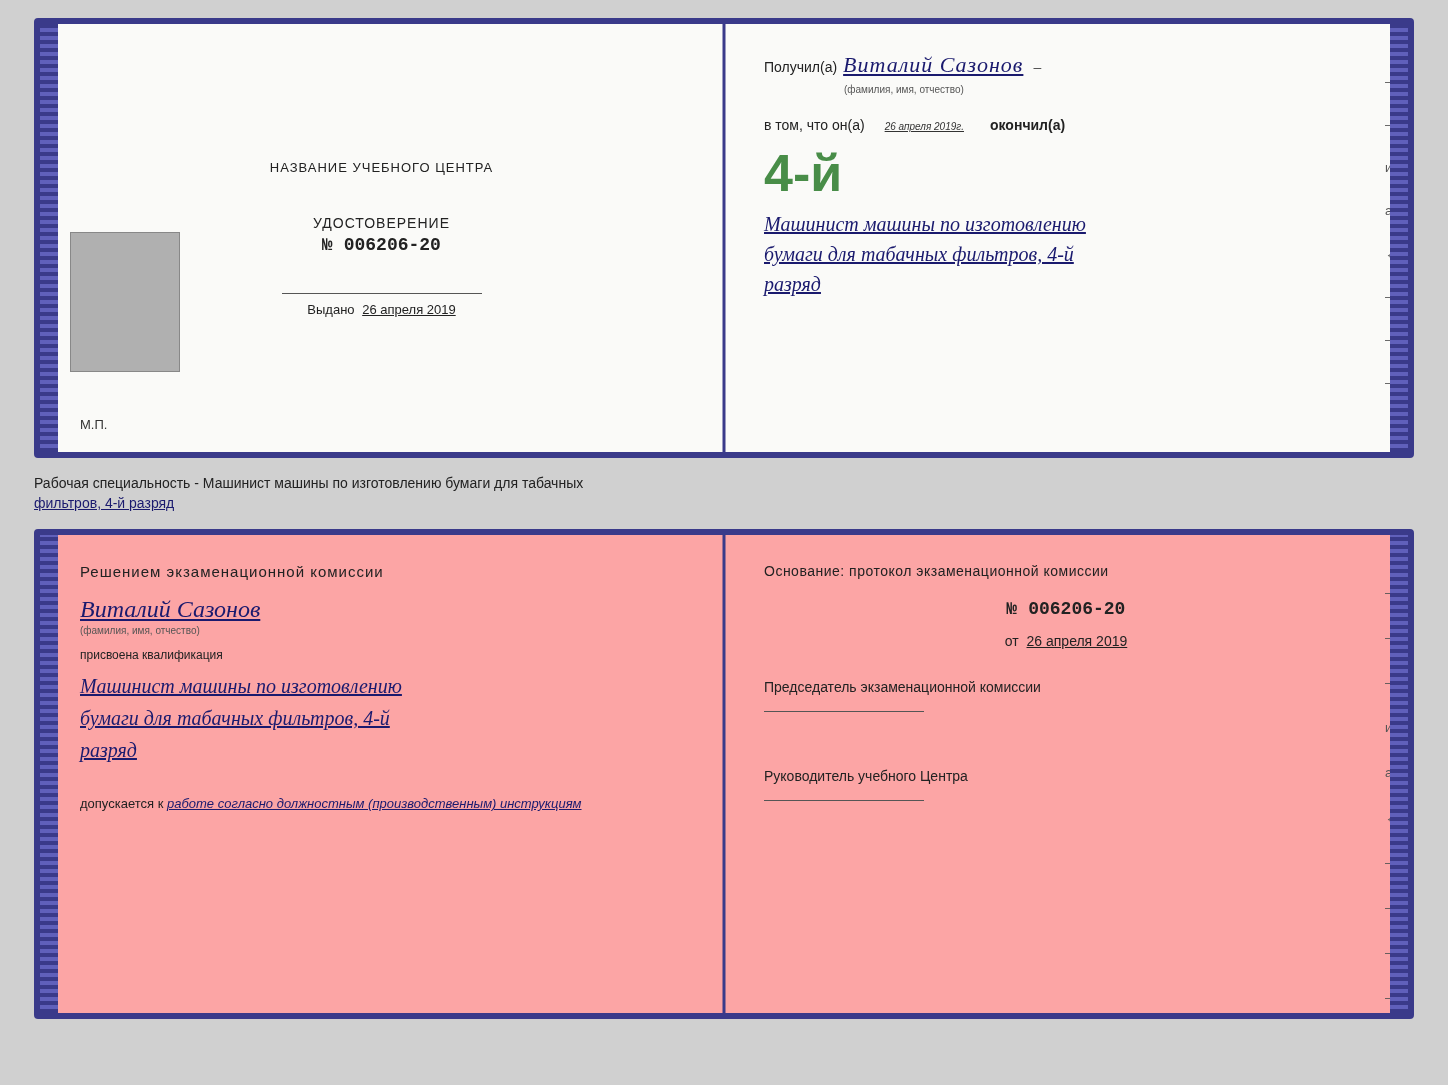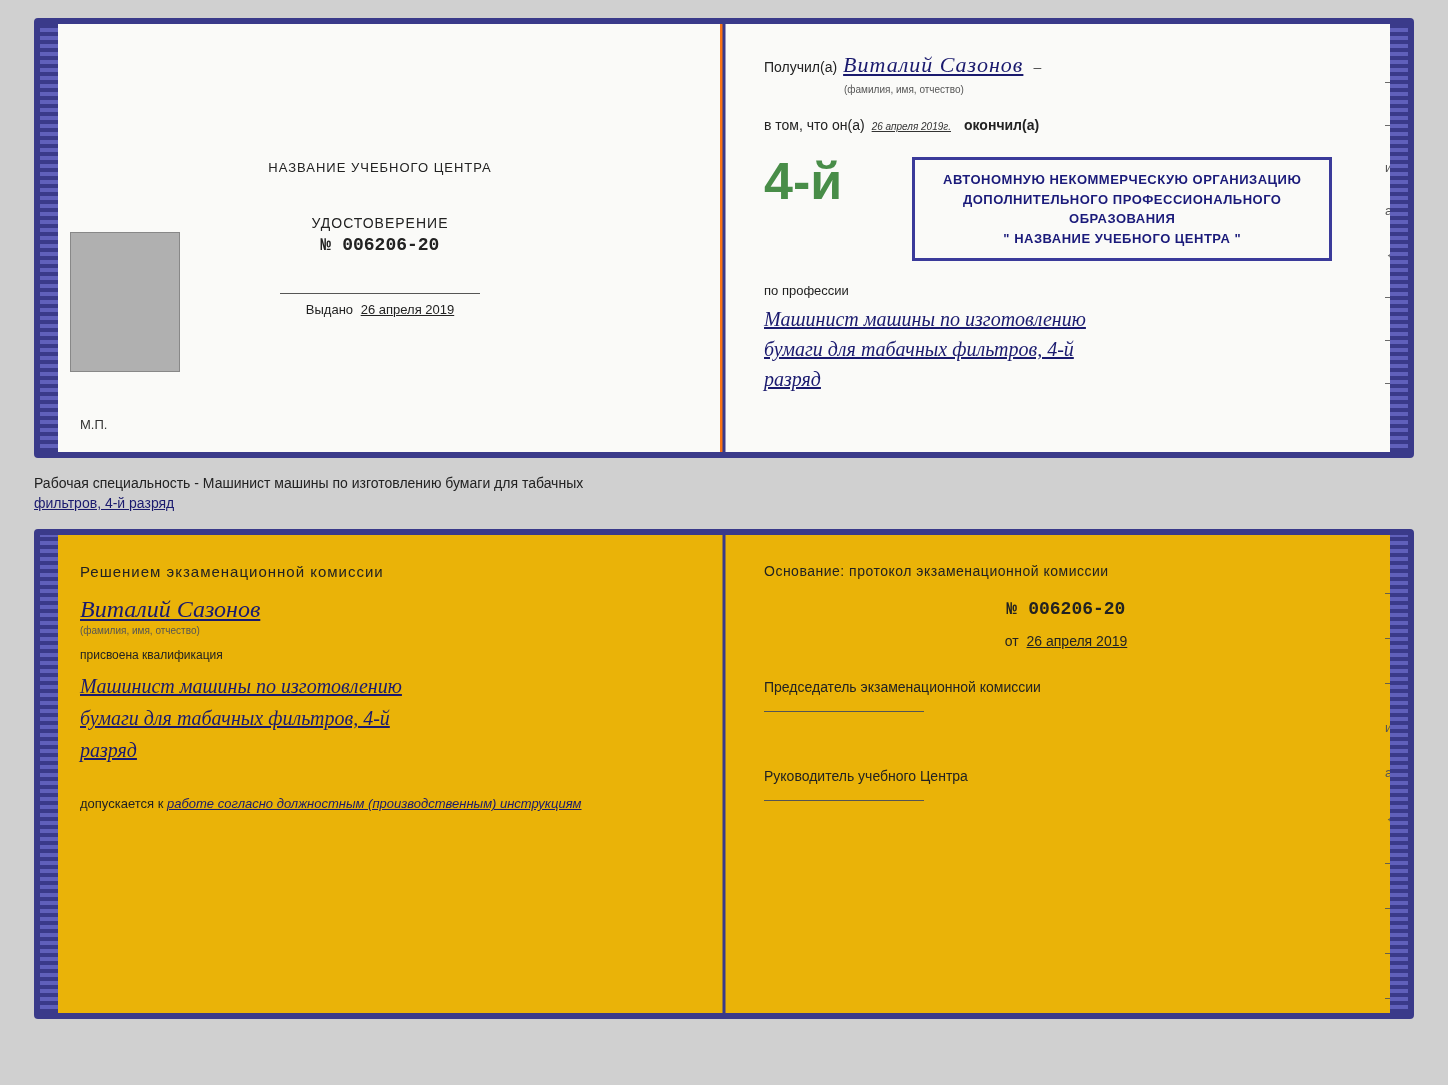--- a/index.html
+++ b/index.html
@@ -48,21 +48,21 @@
 
     
     .cert-top-left {
       width: 50%;
       padding: 26px 40px;
       display: flex;
       flex-direction: column;
       align-items: center;
       justify-content: center;
       position: relative;
-      border-right: 4px solid #f97316;
+      border-right: 1px solid #f97316;
     }
 
     .cert-top-left .training-center-label {
       font-size: 13px;
       letter-spacing: 1px;
       text-align: center;
       color: #222;
       text-transform: uppercase;
       margin-bottom: 40px;
     }
@@ -142,24 +142,24 @@
       font-size: 22px;
       color: #1a1a6e;
       text-decoration: underline;
       letter-spacing: 1px;
     }
 
     .cert-top-right .vtom-line {
       font-size: 14px;
       color: #222;
       margin-top: 14px;
-      margin-bottom: 14px;
+      margin-bottom: 6px;
       display: flex;
       align-items: baseline;
-      gap: 7px;
+      gap: 20px;
     }
 
     .cert-top-right .vtom-line .date-written {
       font-style: italic;
       font-size: 10px;
       color: #333;
       text-decoration: underline;
     }
 
     .cert-top-right .big-number {
@@ -230,21 +230,21 @@
       color: #1a1a6e;
     }
 
     
     .cert-bottom {
       display: flex;
       width: 1380px;
       height: 490px;
       border: 6px solid #3a3a8a;
       border-radius: 4px;
-      background: #eab308;
+      background: #fca5a5;
       position: relative;
       overflow: hidden;
     }
 
     .cert-bottom::after {
       content: '';
       position: absolute;
       left: 50%;
       top: 0;
       bottom: 0;
@@ -440,28 +440,22 @@
       <div style="font-size:10px; color:#555; margin-left:80px; margin-bottom:8px;">(фамилия, имя, отчество)</div>
 
       <div class="vtom-line">
         <span>в том, что он(а)</span>
         <span class="date-written">26 апреля 2019г.</span>
         <span class="vtom-okonchil">окончил(а)</span>
       </div>
 
       <div style="display:flex; align-items:flex-start; margin-top:4px;">
         <div class="big-number" style="position:relative; font-size:52px; font-weight:bold; color:#2a7a2a; margin-right:10px; top:auto; left:auto;">4-й</div>
-        <div class="stamp-block">
-          <div>АВТОНОМНУЮ НЕКОММЕРЧЕСКУЮ ОРГАНИЗАЦИЮ</div>
-          <div>ДОПОЛНИТЕЛЬНОГО ПРОФЕССИОНАЛЬНОГО ОБРАЗОВАНИЯ</div>
-          <div>" НАЗВАНИЕ УЧЕБНОГО ЦЕНТРА "</div>
-        </div>
-      </div>
-
-      <div class="po-professii">по профессии</div>
+      </div>
+
       <div class="profession-handwritten">
         <div>Машинист машины по изготовлению</div>
         <div>бумаги для табачных фильтров, 4-й</div>
         <div>разряд</div>
       </div>
 
       <div class="side-dashes">
         <span>–</span>
         <span>–</span>
         <span>и</span>

